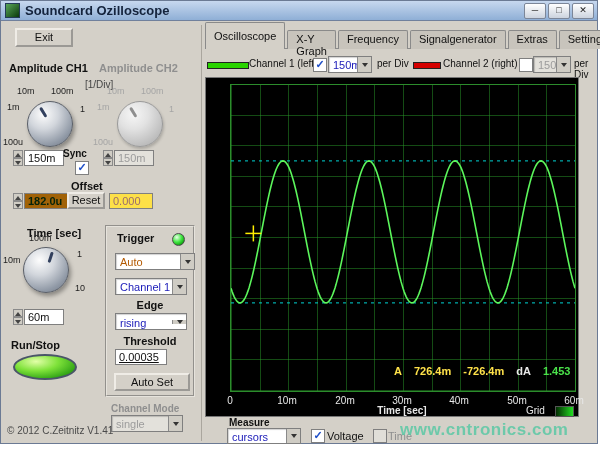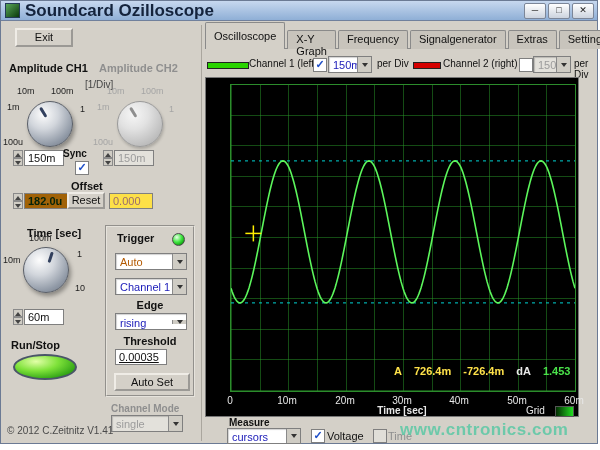--- a/index.html
+++ b/index.html
@@ -3,21 +3,21 @@
 <meta charset="utf-8">
 <style>
   html,body{margin:0;padding:0;}
   body{width:600px;height:450px;background:#ffffff;position:relative;overflow:hidden;
        font-family:"Liberation Sans",sans-serif;font-size:11px;color:#111;}
   .abs{position:absolute;}
   .win{position:absolute;left:0;top:0;width:598px;height:444px;background:#d4d0c8;border:1px solid #6b7a94;box-sizing:border-box;}
   .titlebar{position:absolute;left:0;top:0;right:0;height:20px;background:linear-gradient(#c7d8ef,#8fafd6);
             display:flex;align-items:center;padding:0 3px;border-bottom:1px solid #70809c;box-sizing:border-box;}
   .app-icon{width:13px;height:13px;background:linear-gradient(135deg,#59a659,#0a3a0a);border:1px solid #223a55;margin:0 5px 0 1px;}
-  .title{font-size:17px;font-weight:bold;color:#14233c;flex:1;}
+  .title{font-size:13px;font-weight:bold;color:#14233c;flex:1;}
   .winbtn{width:20px;height:14px;margin-left:2px;background:linear-gradient(#ffffff,#ccd3de);border:1px solid #7c8698;
           font-size:9px;line-height:12px;text-align:center;color:#222;border-radius:2px;}
   .btn{background:#d4d0c8;border:2px outset #efece6;text-align:center;font-size:11px;line-height:14px;box-sizing:border-box;}
   .bold{font-weight:bold;}
   .dim{color:#8f8f8f;}
   .tiny{font-size:9px;color:#222;}
   .tiny.dim{color:#a5a5a5;}
   .vline{position:absolute;left:200px;top:24px;width:1px;height:416px;background:#aaa69e;}
   
   .ring{display:flex;height:17px;border:1px solid #7f7f7f;background:#fff;box-sizing:border-box;box-shadow:inset 1px 1px 1px rgba(0,0,0,.18);}
@@ -161,21 +161,21 @@
       </span>
     <span class="field" style="width:40px;">60m</span>
   </div>
 
   <span class="abs bold" style="left:10px;top:338px;">Run/Stop</span>
   <div class="runstop abs" style="left:12px;top:353px;"></div>
 
   <div class="groupbox" style="left:104px;top:224px;width:90px;height:172px;">
     <span class="abs bold" style="left:10px;top:5px;">Trigger</span>
     <span class="led abs" style="right:8px;top:6px;"></span>
-    <div class="ring orange abs" style="left:8px;top:26px;width:72px;">
+    <div class="ring orange abs" style="left:8px;top:26px;width:80px;">
       <span class="val">Auto</span>
         <span class="arr"></span>
     </div>
     <div class="ring abs" style="left:8px;top:51px;width:72px;">
       <span class="val">Channel 1</span>
         <span class="arr"></span>
     </div>
     <div class="abs bold" style="left:0;top:72px;width:100%;text-align:center;">Edge</div>
     <div class="ring abs" style="left:8px;top:86px;width:72px;align-items:center;">
       <span class="val">rising</span>

